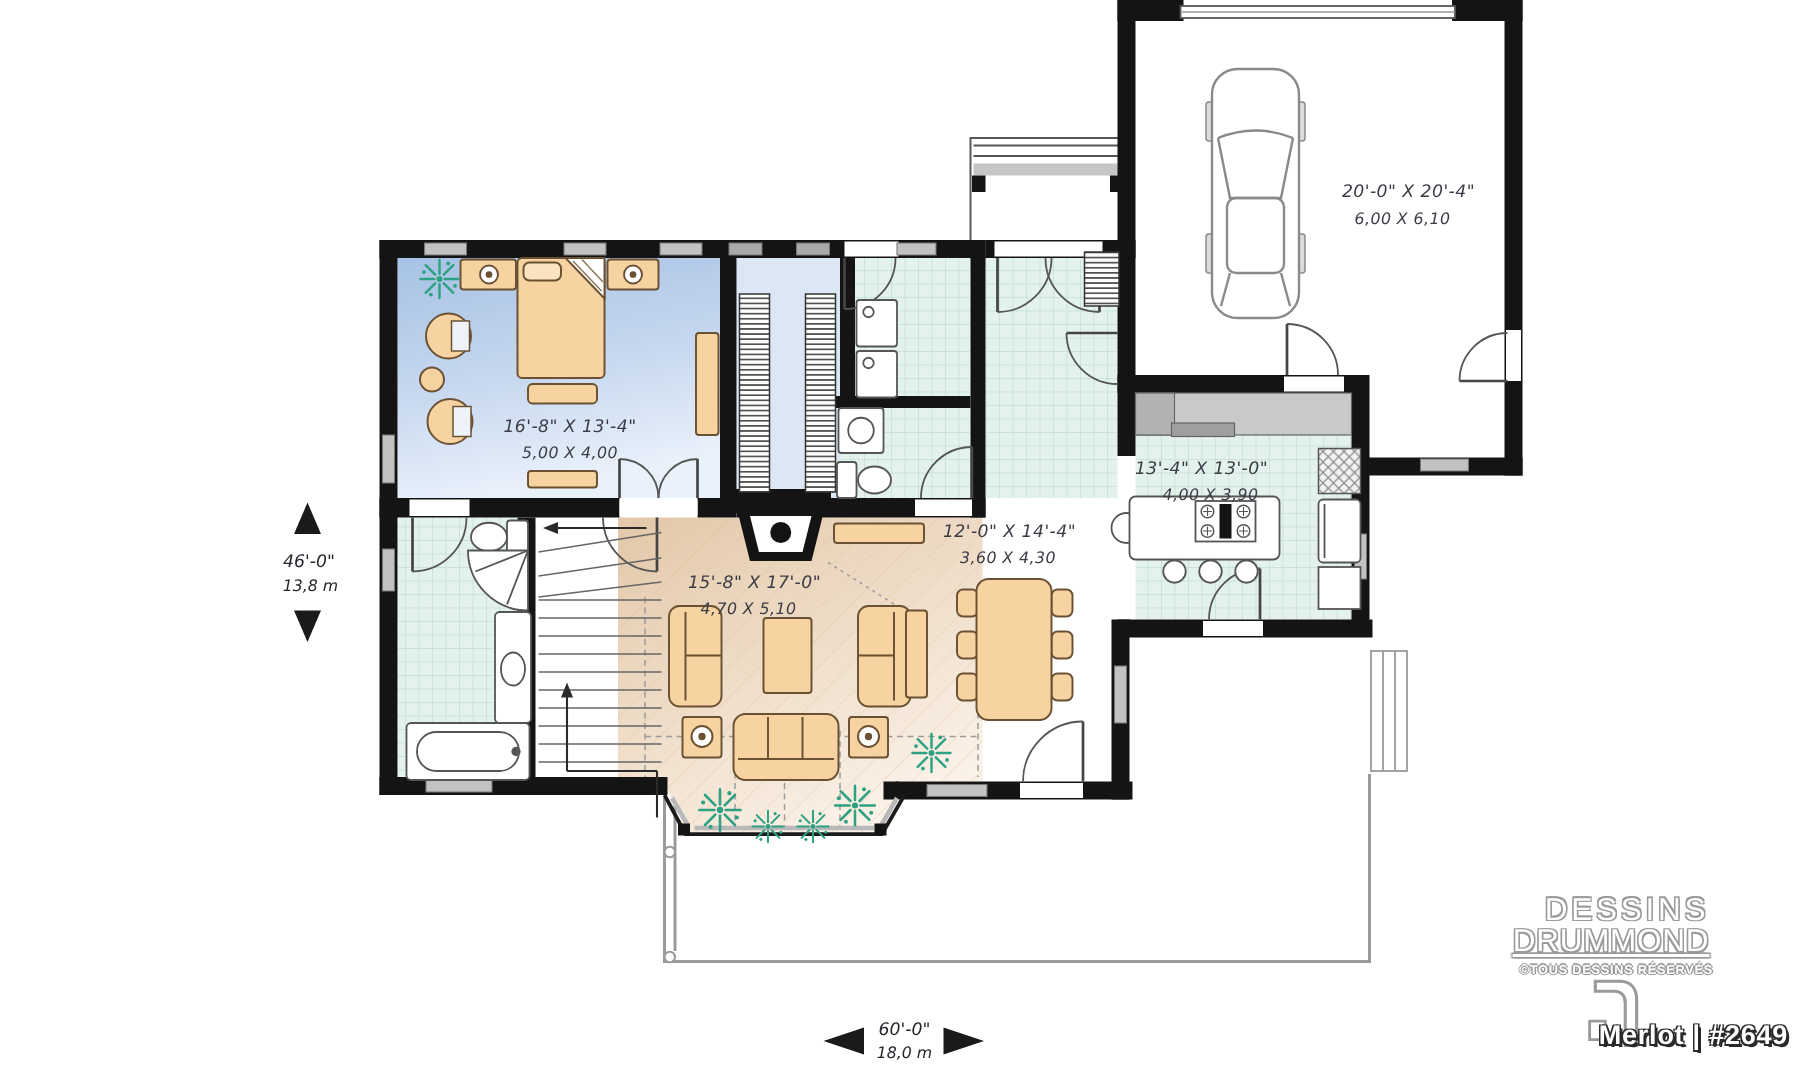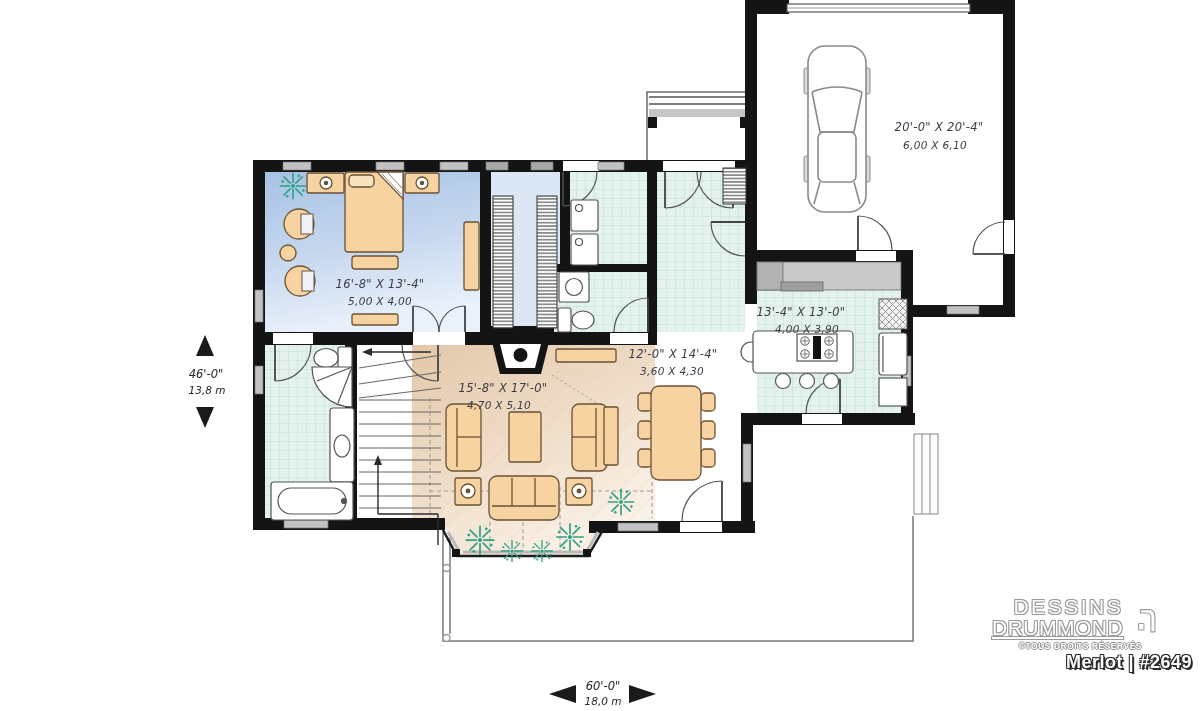--- a/index.html
+++ b/index.html
@@ -3,29 +3,29 @@
 <meta charset="utf-8">
 <style>
   html,body{margin:0;padding:0;background:#ffffff;}
   #canvas{position:relative;width:1200px;height:711px;background:#ffffff;overflow:hidden;
           font-family:"DejaVu Sans",sans-serif;}
   #plansvg{position:absolute;left:0;top:0;}
   .lbl{font:italic 11.5px "DejaVu Sans",sans-serif;fill:#3c3c46;letter-spacing:.3px;}
   .lbl2{font:italic 10.5px "DejaVu Sans",sans-serif;fill:#3c3c46;letter-spacing:.3px;}
   .dim{font:italic 11.5px "DejaVu Sans",sans-serif;fill:#26262e;}
   .dim2{font:italic 10.5px "DejaVu Sans",sans-serif;fill:#26262e;}
-  .logo{position:absolute;left:992px;top:596px;width:164px;display:flex;align-items:flex-start;gap:13px;}
+  .logo{position:absolute;left:992px;top:596px;width:164px;display:flex;align-items:center;gap:13px;flex-direction:column;}
   .logo-text{flex:1;text-align:right;color:#fff;
      text-shadow:-1px -1px 0 #9a9a9a,1px -1px 0 #9a9a9a,-1px 1px 0 #9a9a9a,1px 1px 0 #9a9a9a;}
   .brand1{font:400 21px "Liberation Sans",sans-serif;letter-spacing:2.5px;line-height:21px;}
   .brand2{font:400 21px "Liberation Sans",sans-serif;letter-spacing:.5px;line-height:21px;text-decoration:underline;}
   .rights{position:absolute;left:992px;top:641px;width:150px;text-align:right;
      font:700 8.5px "Liberation Sans",sans-serif;letter-spacing:.5px;color:#fff;
      text-shadow:-1px 0 0 #999,1px 0 0 #999,0 -1px 0 #999,0 1px 0 #999;}
-  .plan-name{position:absolute;left:1000px;top:652px;width:192px;text-align:right;
+  .plan-name{position:absolute;left:1000px;top:680px;width:192px;text-align:right;
      font:700 18px "Liberation Sans",sans-serif;color:#fff;letter-spacing:.5px;
      text-shadow:-1px -1px 0 #2a2a2a,1px -1px 0 #2a2a2a,-1px 1px 0 #2a2a2a,1px 1px 0 #2a2a2a,2px 2px 0 #2a2a2a;}
 </style>
 </head>
 <body>
 
 <div id="canvas">
 <svg id="plansvg" width="1200" height="711" viewBox="0 0 1200 711">
   <defs>
     <linearGradient id="bedGrad" x1="0" y1="0" x2="0.25" y2="1">
@@ -465,15 +465,15 @@
 <div class="logo">
   <div class="logo-text">
     <div class="brand1">DESSINS</div>
     <div class="brand2">DRUMMOND</div>
   </div>
   <svg width="38" height="50" viewBox="0 0 40 52">
     <path d="M5 31 h11 v13 h-11 z" fill="#ffffff" stroke="#9a9a9a" stroke-width="2"></path>
     <path d="M9 3 h17 c8 0 12 5 12 13 v32 h-8 V18 c0-5-3-8-8-8 H9 z" fill="#ffffff" stroke="#9a9a9a" stroke-width="2.2"></path>
   </svg>
 </div>
-<div class="rights">©TOUS DROITS RÉSERVÉS</div>
+<div class="rights">©TOUS DESSINS RÉSERVÉS</div>
 <div class="plan-name">Merlot | #2649</div>
 </div>
 
 </body></html>

